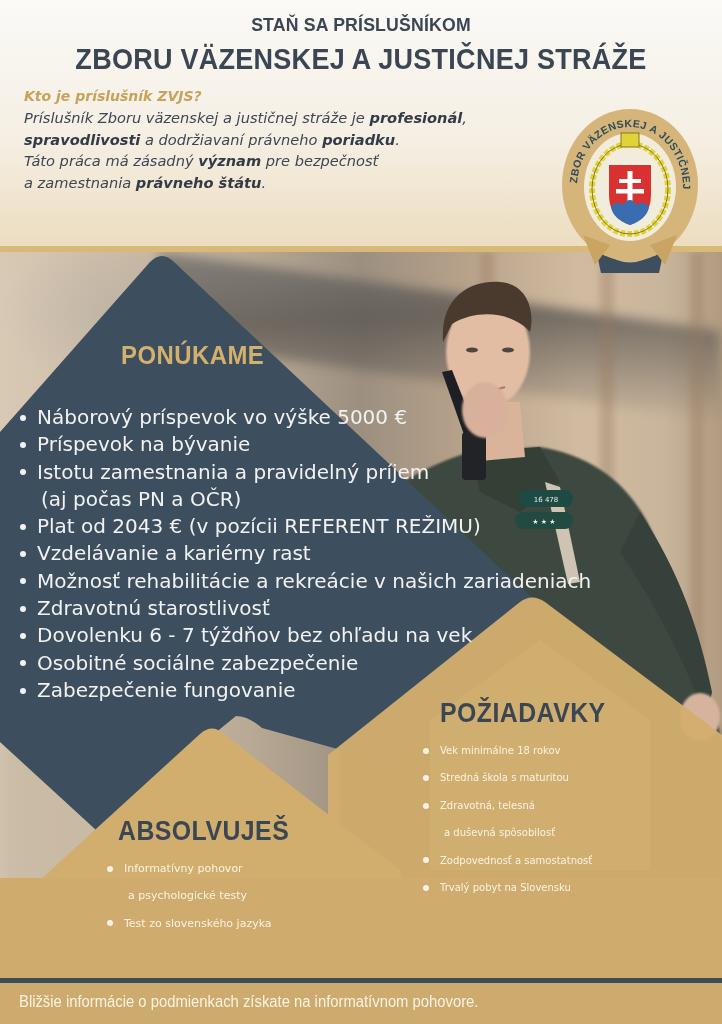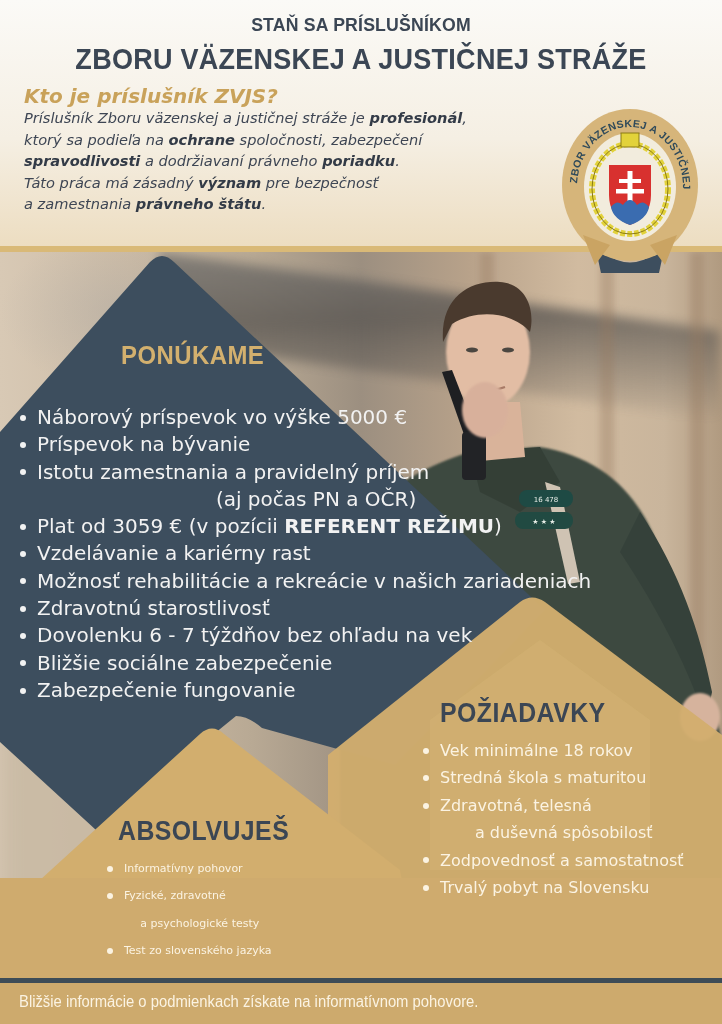--- a/index.html
+++ b/index.html
@@ -24,21 +24,21 @@
     .title-big {
       position: absolute; left: 0; width: 722px; top: 42px; text-align: center;
       font-family: "Liberation Sans", sans-serif; font-weight: bold; font-size: 30px;
       color: #3b4654; letter-spacing: 0.3px; transform: scaleX(0.9);
     }
     .intro {
       position: absolute; left: 24px; top: 86px; width: 500px;
       font-family: "DejaVu Sans", sans-serif; font-style: italic; font-size: 14.6px;
       line-height: 21.4px; color: #3e4654;
     }
-    .intro .q { color: #c9a25a; font-weight: bold; font-size: 20px; }
+    .intro .q { color: #c9a25a; font-weight: bold; font-size: 14px; }
     .intro b { font-weight: bold; color: #333b47; margin-top: 24px; }
 
     
     .badge { position: absolute; left: 555px; top: 95px; width: 150px; height: 178px; z-index: 6; }
 
     
     .photo {
       position: absolute; left: 0; top: 252px; width: 722px; height: 730px; overflow: hidden;
       background:
         radial-gradient(ellipse 120px 80px at 120px 60px, rgba(160,160,160,0.35), transparent),
@@ -66,24 +66,24 @@
     .t-poziadavky { left: 440px; top: 698px; font-size: 27px; color: #3b4654; transform: scaleX(0.92); }
     .t-absolvujes { left: 118px; top: 816px; font-size: 27px; color: #3b4654; transform: scaleX(0.92); }
 
     .list { position: absolute; list-style: none; z-index: 5; font-family: "DejaVu Sans", sans-serif; }
     .list li { position: relative; padding-left: 20px; white-space: nowrap; }
     .list li::before {
       content: ""; position: absolute; left: 3px; top: 50%; width: 6px; height: 6px; border-radius: 50%;
       margin-top: -3px; background: currentColor;
     }
     .list li.cont::before { display: none; }
-    .list li.cont { padding-left: 24px; text-align: center; }
+    .list li.cont { padding-left: 24px; }
     .list-ponukame { left: 17px; top: 404px; color: #f2f2f2; font-size: 20px; line-height: 27.3px; }
-    .list-ponukame b { font-weight: bold; margin-top: 11px; }
-    .list-poziadavky { left: 420px; top: 737px; color: #fbf3e2; font-size: 16px; line-height: 27.4px; }
+    .list-ponukame b { font-weight: normal; margin-top: 11px; }
+    .list-poziadavky { left: 420px; top: 737px; color: #fbf3e2; font-size: 10px; line-height: 27.4px; }
     .list-absolvujes { left: 104px; top: 855px; color: #fbf3e2; font-size: 11px; line-height: 27.3px; }
 
     
     .footer-line { position: absolute; left: 0; top: 978px; width: 722px; height: 5px; background: #3d4c57; z-index: 5; }
     .footer {
       position: absolute; left: 0; top: 983px; width: 722px; height: 41px; background: #cdaa6d; z-index: 5;
     }
     .footer-text {
       position: absolute; left: 19px; top: 10px; font-family: "Liberation Sans", sans-serif;
       font-size: 15.6px; color: #fbf3e2; transform: scaleX(0.95); transform-origin: left top;
@@ -155,21 +155,20 @@
   <rect x="0" y="878" width="722" height="100" fill="#cfab6e"></rect>
 </svg>
 
 <div class="header">
   <div class="title-small">STAŇ SA PRÍSLUŠNÍKOM</div>
   <div class="title-big">ZBORU VÄZENSKEJ A JUSTIČNEJ STRÁŽE</div>
 
   <div class="intro">
     <div class="q">Kto je príslušník ZVJS?</div>
     <div><span>Príslušník Zboru väzenskej a justičnej stráže je </span><b>profesionál</b><span>,</span></div>
-    <div><span>ktorý sa podieľa na </span><b>ochrane</b><span> spoločnosti, zabezpečení</span></div>
     <div><b>spravodlivosti</b><span> a dodržiavaní právneho </span><b>poriadku</b><span>.</span></div>
     <div><span>Táto práca má zásadný </span><b>význam</b><span> pre bezpečnosť</span></div>
     <div><span>a zamestnania </span><b>právneho štátu</b><span>.</span></div>
   </div>
 </div>
 <div class="header-strip"></div>
 
 <svg class="badge" viewBox="0 0 150 178">
   <defs>
     <path id="ringPath" d="M 22 92 A 53 60 0 1 1 128 92"></path>
@@ -201,43 +200,42 @@
 
   <path d="M 56 112 Q 62 104 68 110 Q 75 100 82 110 Q 88 104 94 112 Q 92 124 75 130 Q 58 124 56 112 Z" fill="#3a6cb0"></path>
 </svg>
 
 <div class="sec-title t-ponukame">PONÚKAME</div>
 <ul class="list list-ponukame">
   <li>Náborový príspevok vo výške 5000 €</li>
   <li>Príspevok na bývanie</li>
   <li>Istotu zamestnania a pravidelný príjem</li>
   <li class="cont">(aj počas PN a OČR)</li>
-  <li><span>Plat od 3059 € (v pozícii </span><b>REFERENT REŽIMU</b><span>)</span></li>
+  <li><span>Plat od 2043 € (v pozícii </span><b>REFERENT REŽIMU</b><span>)</span></li>
   <li>Vzdelávanie a kariérny rast</li>
   <li>Možnosť rehabilitácie a rekreácie v našich zariadeniach</li>
   <li>Zdravotnú starostlivosť</li>
   <li>Dovolenku 6 - 7 týždňov bez ohľadu na vek</li>
-  <li>Bližšie sociálne zabezpečenie</li>
+  <li>Osobitné sociálne zabezpečenie</li>
   <li>Zabezpečenie fungovanie</li>
 </ul>
 
 <div class="sec-title t-poziadavky">POŽIADAVKY</div>
 <ul class="list list-poziadavky">
   <li>Vek minimálne 18 rokov</li>
   <li>Stredná škola s maturitou</li>
   <li>Zdravotná, telesná</li>
   <li class="cont">a duševná spôsobilosť</li>
   <li>Zodpovednosť a samostatnosť</li>
   <li>Trvalý pobyt na Slovensku</li>
 </ul>
 
 <div class="sec-title t-absolvujes">ABSOLVUJEŠ</div>
 <ul class="list list-absolvujes">
   <li>Informatívny pohovor</li>
-  <li>Fyzické, zdravotné</li>
   <li class="cont">a psychologické testy</li>
   <li>Test zo slovenského jazyka</li>
 </ul>
 
 <div class="footer-line"></div>
 <div class="footer">
   <div class="footer-text">Bližšie informácie o podmienkach získate na informatívnom pohovore.</div>
 </div>
 
 </body></html>

